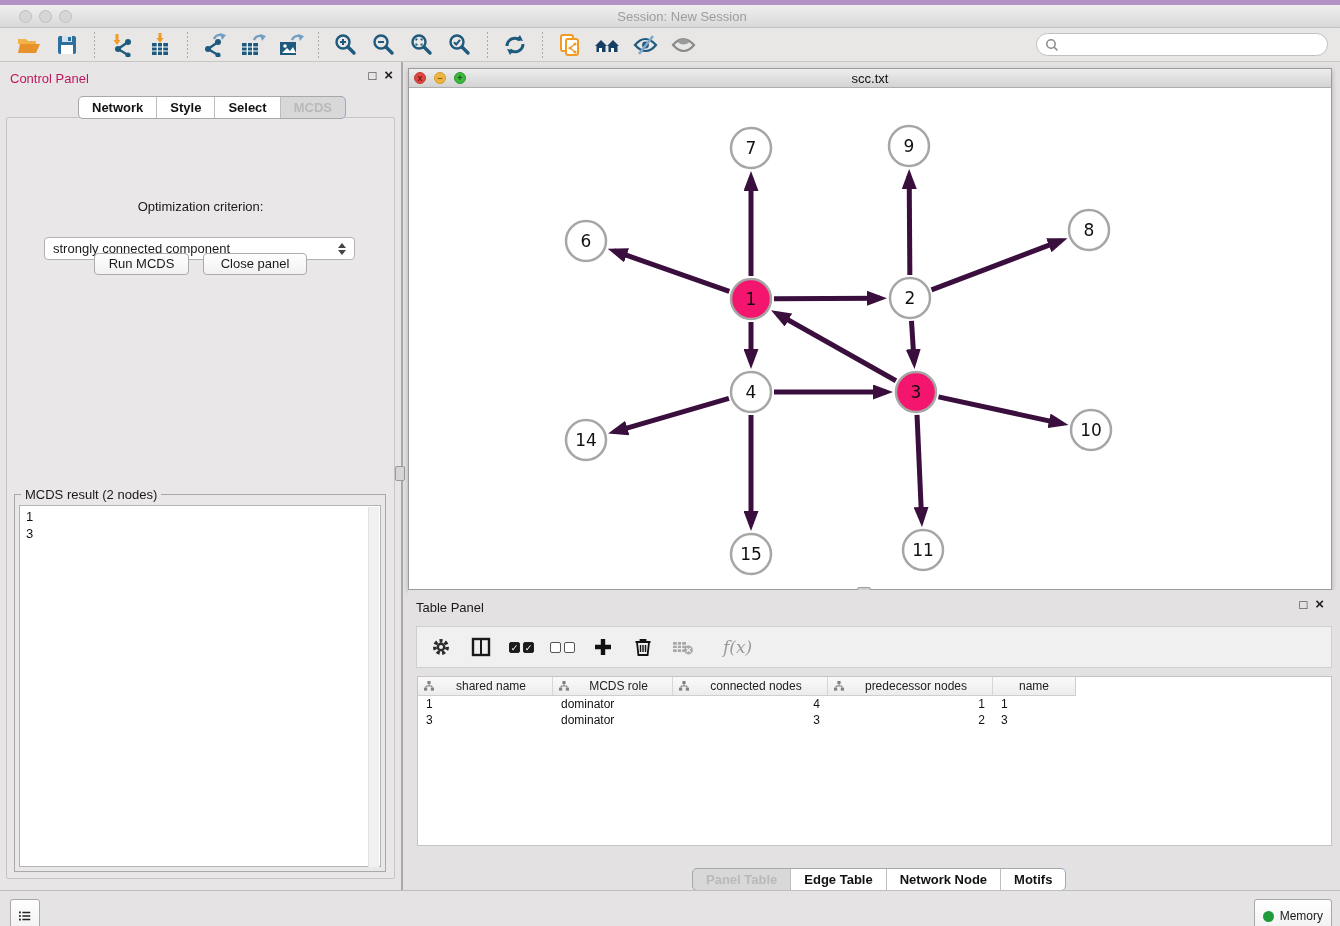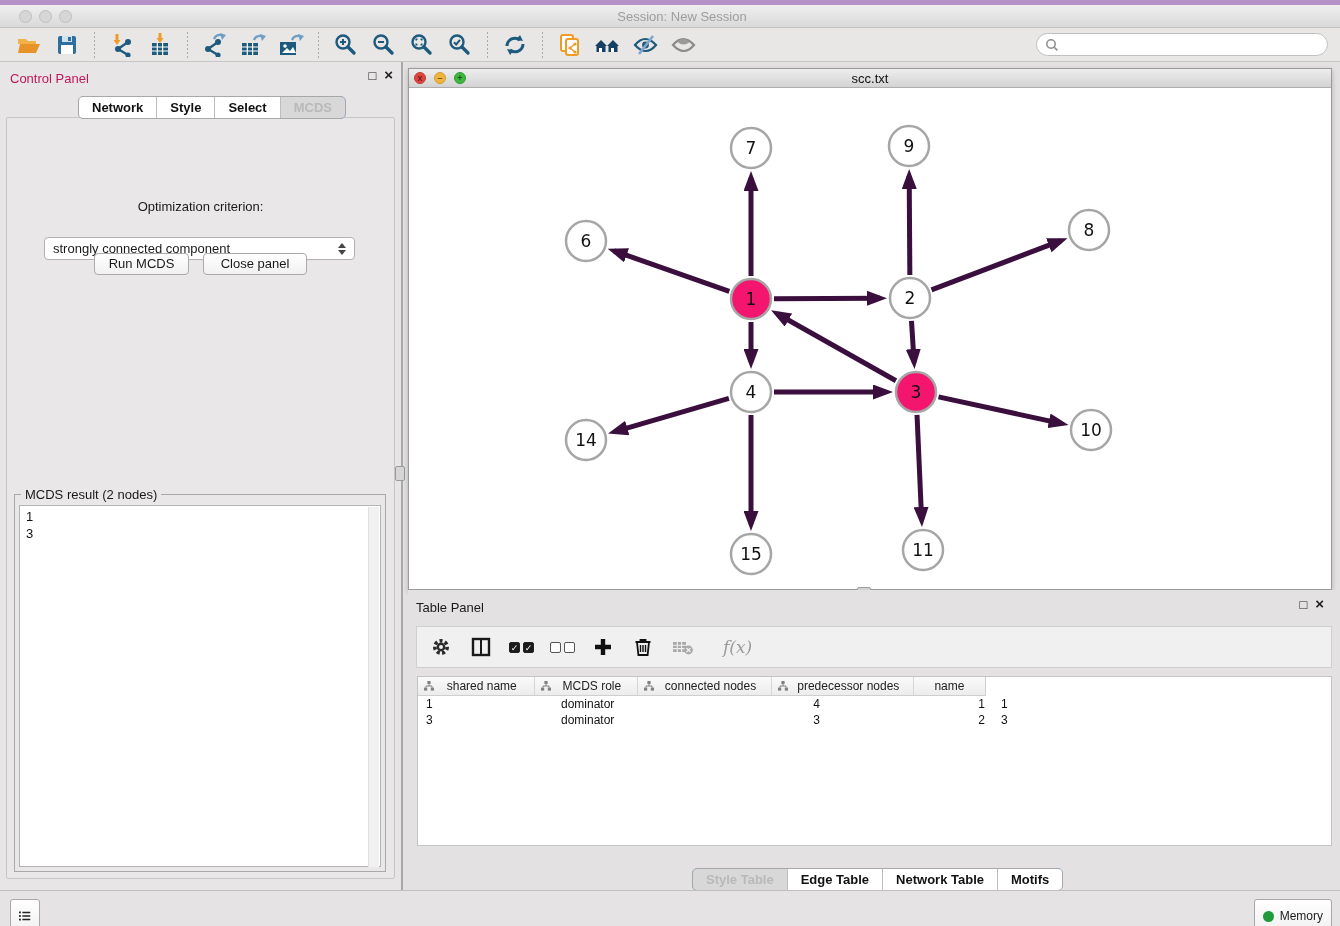--- a/index.html
+++ b/index.html
@@ -81,21 +81,21 @@
   .tp-toolbar { position:absolute; left:8px; top:36px; width:916px; height:42px; background:#f0f0f0;
                 border:1px solid #cfcfcf; display:flex; align-items:center; padding:0 12px; gap:16px; }
   .tp-icon { width:24px; height:24px; display:flex; align-items:center; justify-content:center; }
   .cb { width:11px; height:11px; display:inline-block; border:1.5px solid #222; border-radius:2px;
         font-size:9px; line-height:10px; text-align:center; }
   .cb.on { background:#1a1a1a; color:#fff; }
   .cb.off { background:#fff; border-color:#555; }
   .cbpair { display:flex; gap:3px; }
   .fx { font-family:"DejaVu Serif", serif; font-style:italic; font-size:17px; color:#9a9a9a;margin-left:12px; }
   .tp-table { position:absolute; left:9px; top:86px; width:915px; height:170px; background:#fff; border:1px solid #c4c4c4; }
-  .thead { display:flex; height:19px; background:linear-gradient(#fafafa,#ececec); border-bottom:1px solid #cfcfcf; width:568px; border-right:1px solid #cfcfcf; }
+  .thead { display:flex; height:19px; background:linear-gradient(#fafafa,#ececec); border-bottom:1px solid #cfcfcf; width:658px; border-right:1px solid #cfcfcf; }
   .th { display:flex; align-items:center; border-right:1px solid #d6d6d6; font-size:12px; color:#222; padding:0 4px; }
   .th:last-child { border-right:none; }
   .th .icon { margin-left:2px; }
   .th .lbl { flex:1; text-align:center; }
   .tr { display:flex; height:16px; }
   .td { font-size:12px; line-height:16px; padding:0 8px; color:#111; overflow:hidden; white-space:nowrap; }
   .tp-tabs { left:284px; top:278px; position:absolute; }
   .status-bar { position:absolute; left:0; top:890px; width:1340px; height:36px; background:#e5e3e3; border-top:1px solid #bfbfbf; }
   .sb-btn { position:absolute; top:8px; height:23px; background:linear-gradient(#ffffff,#f0f0f0); border:1px solid #a8a8a8; border-radius:3px;
             display:flex; align-items:center; justify-content:center; padding:16px 8px; gap:6px; font-size:12px; }
@@ -476,23 +476,23 @@
           <div class="tr">
             <div class="td" style="width: 135px; text-align: left;">3</div>
             <div class="td" style="width: 120px; text-align: left;">dominator</div>
             <div class="td" style="width: 155px; text-align: right;">3</div>
             <div class="td" style="width: 165px; text-align: right;">2</div>
             <div class="td" style="width: 82px; text-align: left;">3</div>
           </div>
         </div>
     </div>
     <div class="seg tp-tabs" id="tp-tabs">
-        <div class="seg-tab active">Style Table</div>
+        <div class="seg-tab active">Panel Table</div>
         <div class="seg-tab">Edge Table</div>
-        <div class="seg-tab">Network Table</div>
+        <div class="seg-tab">Network Node</div>
         <div class="seg-tab">Motifs</div>
       </div>
   </div>
 
   <div class="status-bar">
     <div class="sb-btn sb-left">
       <svg width="16" height="14" viewBox="0 0 16 14">
           <rect x="0" y="1" width="2.4" height="2.4" fill="#222"></rect>
           <rect x="0" y="5.8" width="2.4" height="2.4" fill="#222"></rect>
           <rect x="0" y="10.6" width="2.4" height="2.4" fill="#222"></rect>

